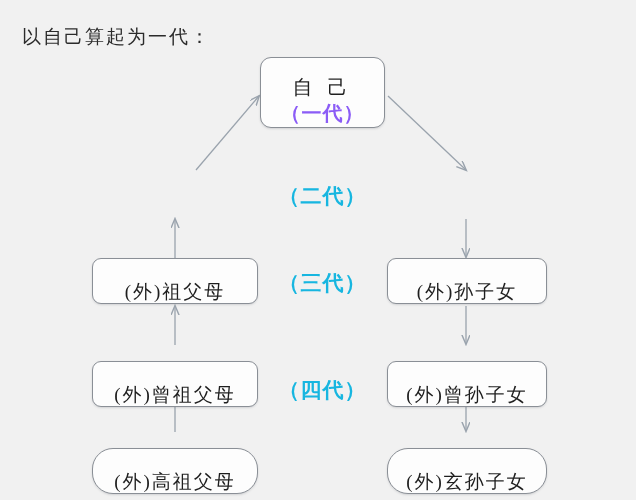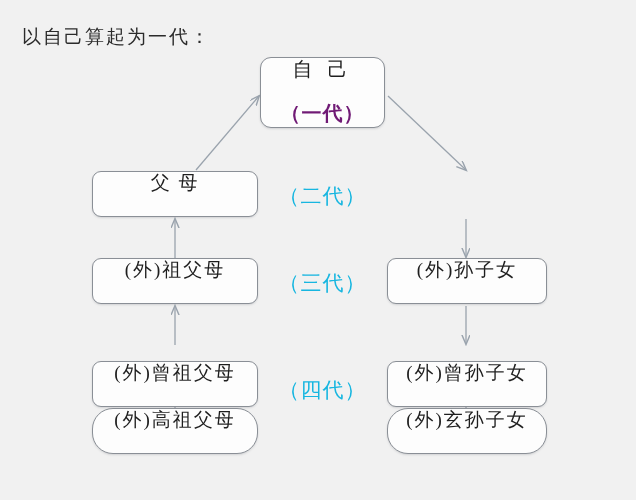--- a/index.html
+++ b/index.html
@@ -41,21 +41,21 @@
 
   .node {
     position: absolute;
     box-sizing: border-box;
     background: #fdfdfd;
     border: 1.4px solid #8a8f96;
     border-radius: 9px;
     display: flex;
     flex-direction: column;
     align-items: center;
-    justify-content: space-between;
+    justify-content: flex-end;
     color: #1e1e1e;
     box-shadow: 0 1px 2px rgba(120,125,132,0.25);
   }
   .node-label {
     font-size: 19px;
     letter-spacing: 2px;
     line-height: 1.18;
     white-space: nowrap;
   }
   .node.self {
@@ -65,41 +65,41 @@
     height: 71px;
     border-radius: 11px;
   }
   .node.self .node-label {
     font-size: 20px;
     letter-spacing: 5px;
   }
   .node.self .gen-inline {
     font-size: 20px;
     letter-spacing: 1px;
-    color: #701a75;
+    color: #8b5cf6;
     font-weight: bold;
-    margin-top: 16px;
+    margin-top: 0;
     white-space: nowrap;
   }
 
   .node.left  { left: 92px;  width: 166px; height: 46px; }
   .node.right { left: 387px; width: 160px; height: 46px; }
 
   .row2 { top: 171px; }
   .row3 { top: 258px; }
   .row4 { top: 345px; margin-top: 16px; }
-  .row5 { top: 408px; border-radius: 21px; }
+  .row5 { top: 448px; border-radius: 21px; }
 
   .gen-label {
     position: absolute;
     left: 265px;
     width: 115px;
     text-align: center;
     font-size: 21px;
-    font-weight: normal;
+    font-weight: bold;
     letter-spacing: 1px;
     color: #17b6e0;
     white-space: nowrap;
   }
   .gen2 { top: 182px; }
   .gen3 { top: 269px; }
   .gen4 { top: 356px; margin-top: 20px; }
   .gen5 { top: 443px; }
 </style>
 </head>
@@ -127,23 +127,20 @@
     <line x1="466" y1="393" x2="466" y2="431" stroke="#9aa3ad" stroke-width="1.3" marker-end="url(#ah)"></line>
   </svg>
 
   <div class="title">以自己算起为一代：</div>
 
   <div class="node self">
     <div class="node-label">自 己</div>
     <div class="gen-inline">（一代）</div>
   </div>
 
-  <div class="node left row2">
-    <div class="node-label">父  母</div>
-  </div>
   <div class="gen-label gen2">（二代）</div>
 
   <div class="node left row3">
     <div class="node-label">(外)祖父母</div>
   </div>
   <div class="gen-label gen3">（三代）</div>
   <div class="node right row3">
     <div class="node-label">(外)孙子女</div>
   </div>
 

